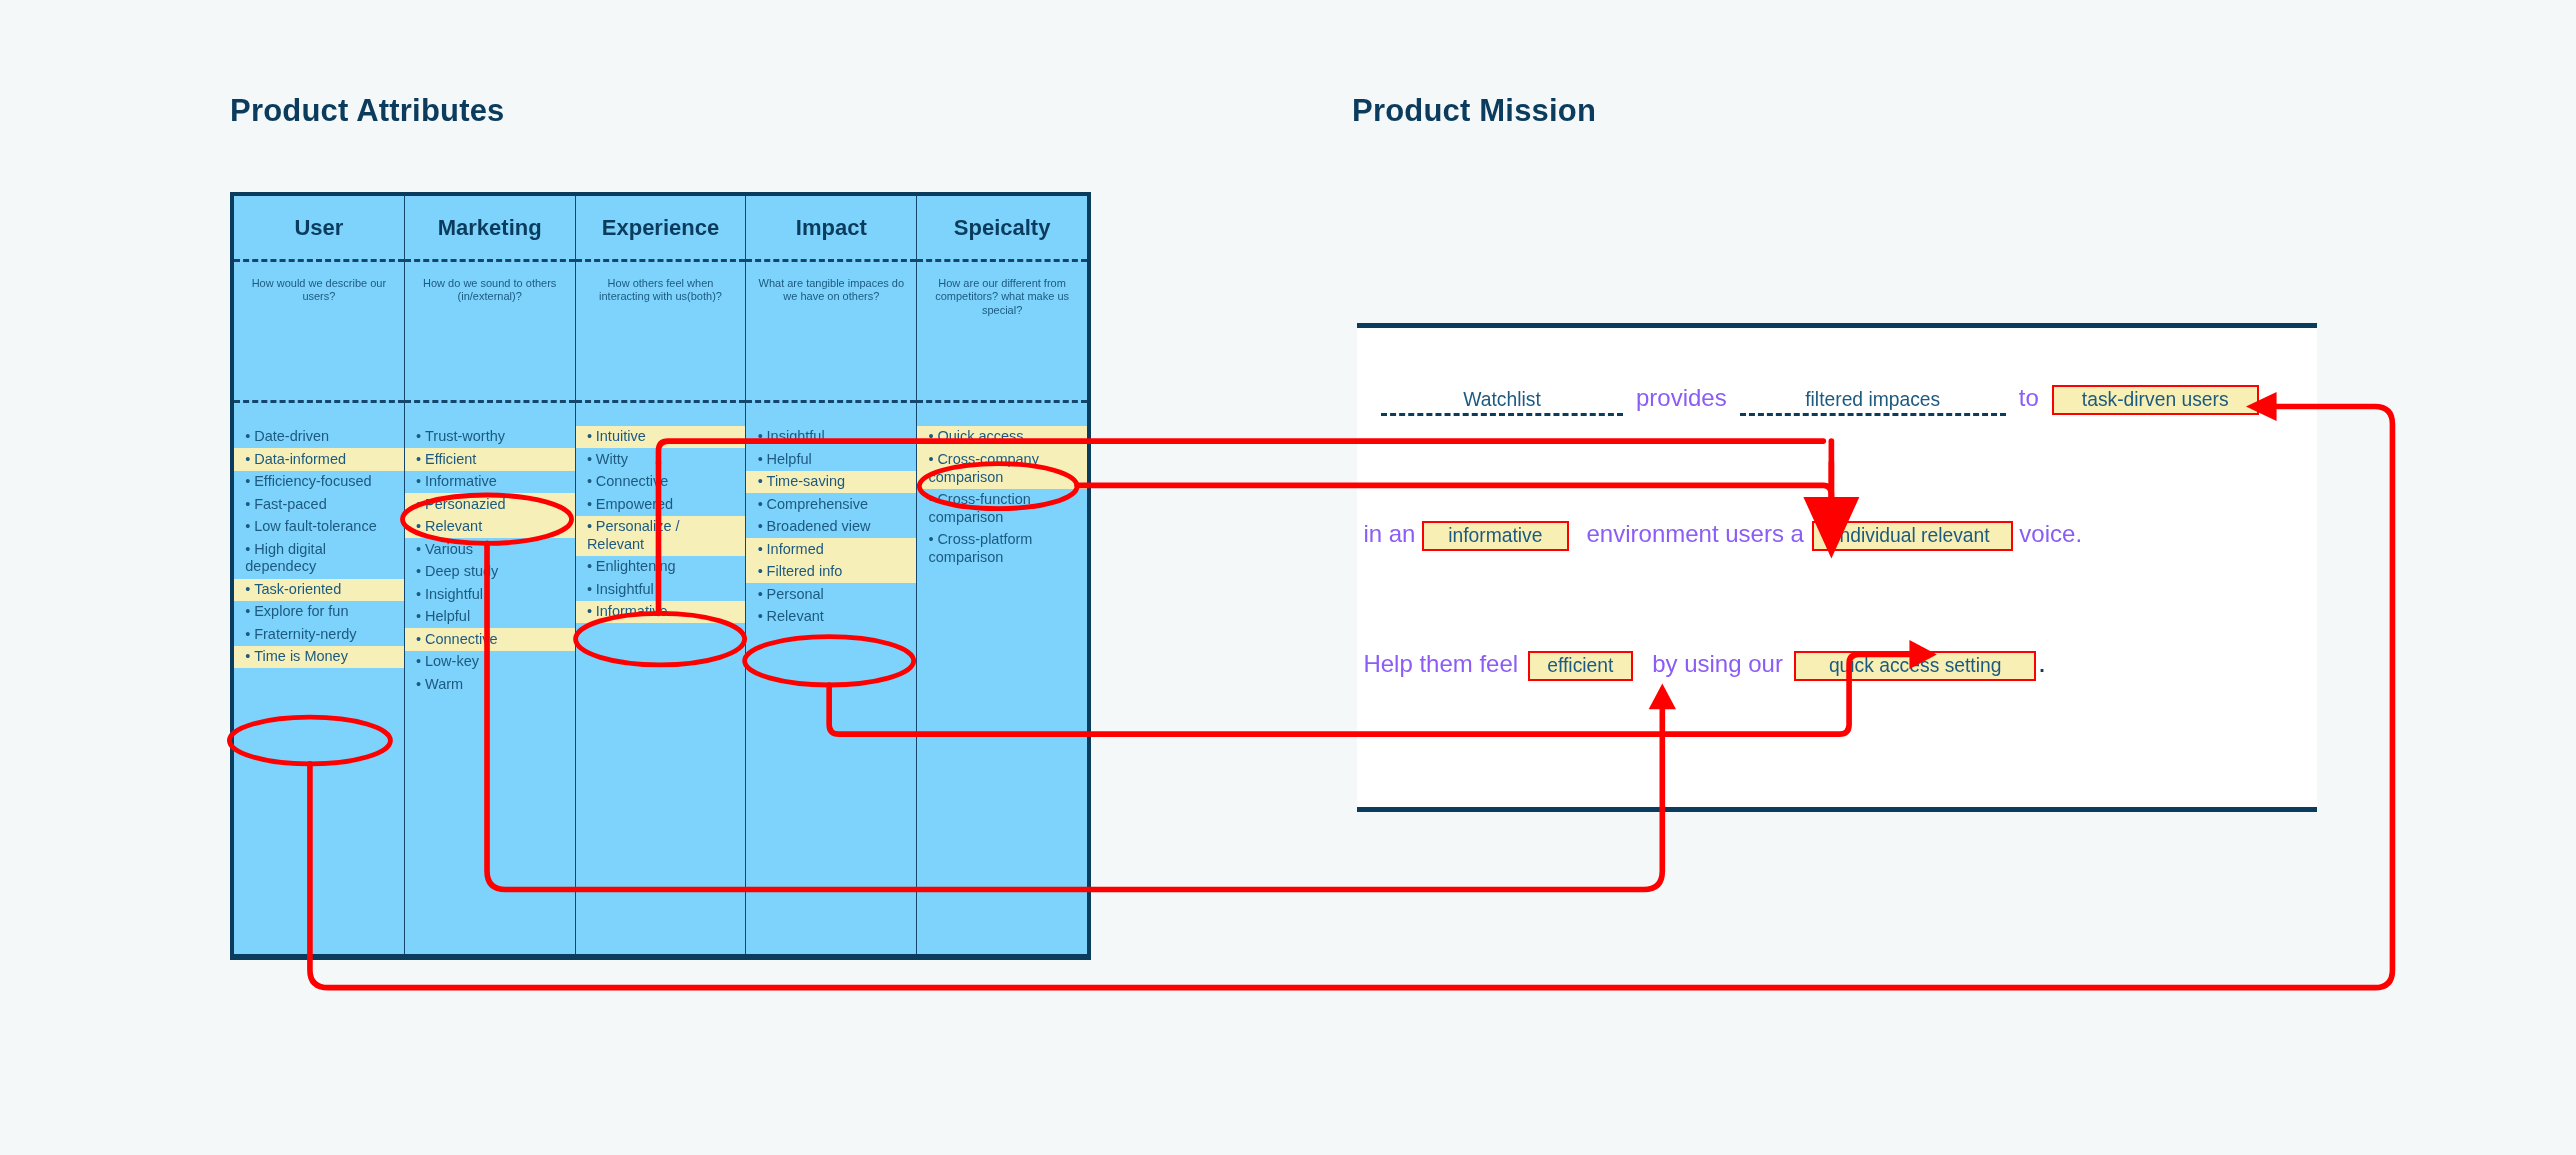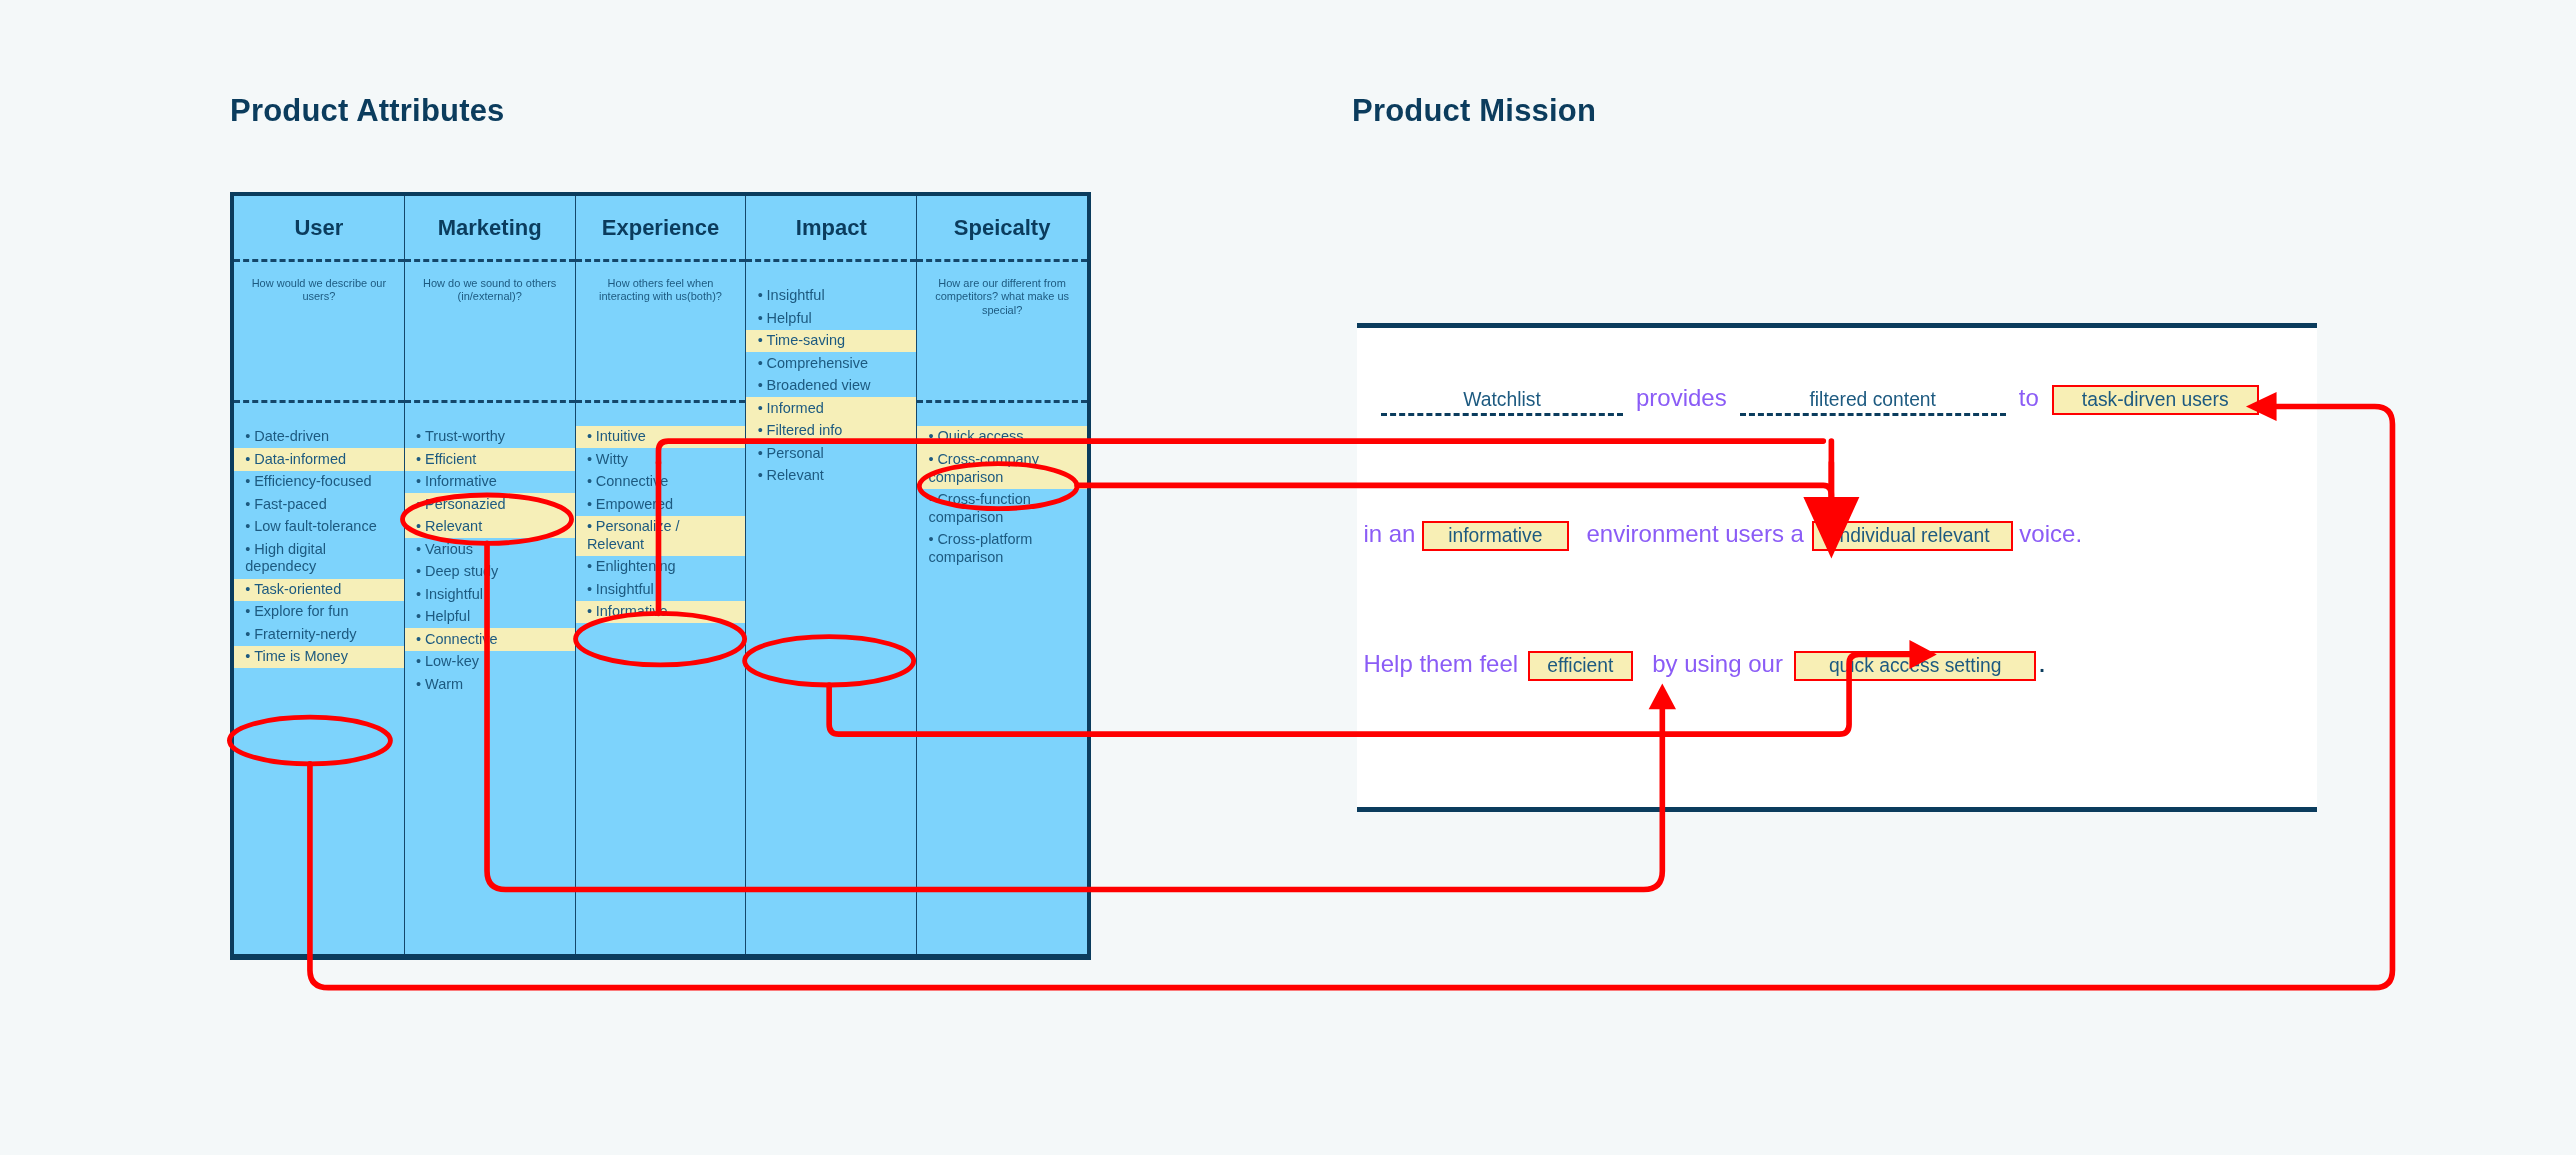--- a/index.html
+++ b/index.html
@@ -196,20 +196,21 @@
           <div class="li"><span class="bul">•</span><span>Empowered</span></div>
           <div class="li hl"><span class="bul">•</span><span>Personalize / Relevant</span></div>
           <div class="li"><span class="bul">•</span><span>Enlightening</span></div>
           <div class="li"><span class="bul">•</span><span>Insightful</span></div>
           <div class="li hl"><span class="bul">•</span><span>Informative</span></div>
         </div>
       </div>
       <div class="col">
         <div class="col-head">Impact</div>
         <div class="dash-sep" id="dash-1" style="top: 63px;"></div>
+        <div class="col-q">What are tangible impaces do we have on others?</div>
         <div class="dash-sep" style="top: 204px;"></div>
         <div class="col-list">
           <div class="li"><span class="bul">•</span><span>Insightful</span></div>
           <div class="li"><span class="bul">•</span><span>Helpful</span></div>
           <div class="li hl"><span class="bul">•</span><span>Time-saving</span></div>
           <div class="li"><span class="bul">•</span><span>Comprehensive</span></div>
           <div class="li"><span class="bul">•</span><span>Broadened view</span></div>
           <div class="li hl"><span class="bul">•</span><span>Informed</span></div>
           <div class="li hl"><span class="bul">•</span><span>Filtered info</span></div>
           <div class="li"><span class="bul">•</span><span>Personal</span></div>
@@ -230,21 +231,21 @@
       </div>
     </div>
 
   <div class="mission-panel">
 
     <div class="mis-line" id="mis-line-1">
       <span class="m-blank" style="width:242px;">Watchlist</span>
       <span class="m-gap"></span>
       <span class="m-strong">provides</span>
       <span class="m-gap"></span>
-      <span class="m-blank" style="width:266px;">filtered content</span>
+      <span class="m-blank" style="width:266px;">filtered impaces</span>
       <span class="m-gap"></span>
       <span class="m-strong">to</span>
       <span class="m-gap"></span>
       <span class="m-blank boxed" style="width:207px;">task-dirven users</span>
     </div>
 
     <div class="mis-line" id="mis-line-2">
       <span class="m-strong">in an</span>
       <span class="m-gap" style="width:6.4px;"></span>
       <span class="m-blank boxed" style="width:147px;">informative</span>

